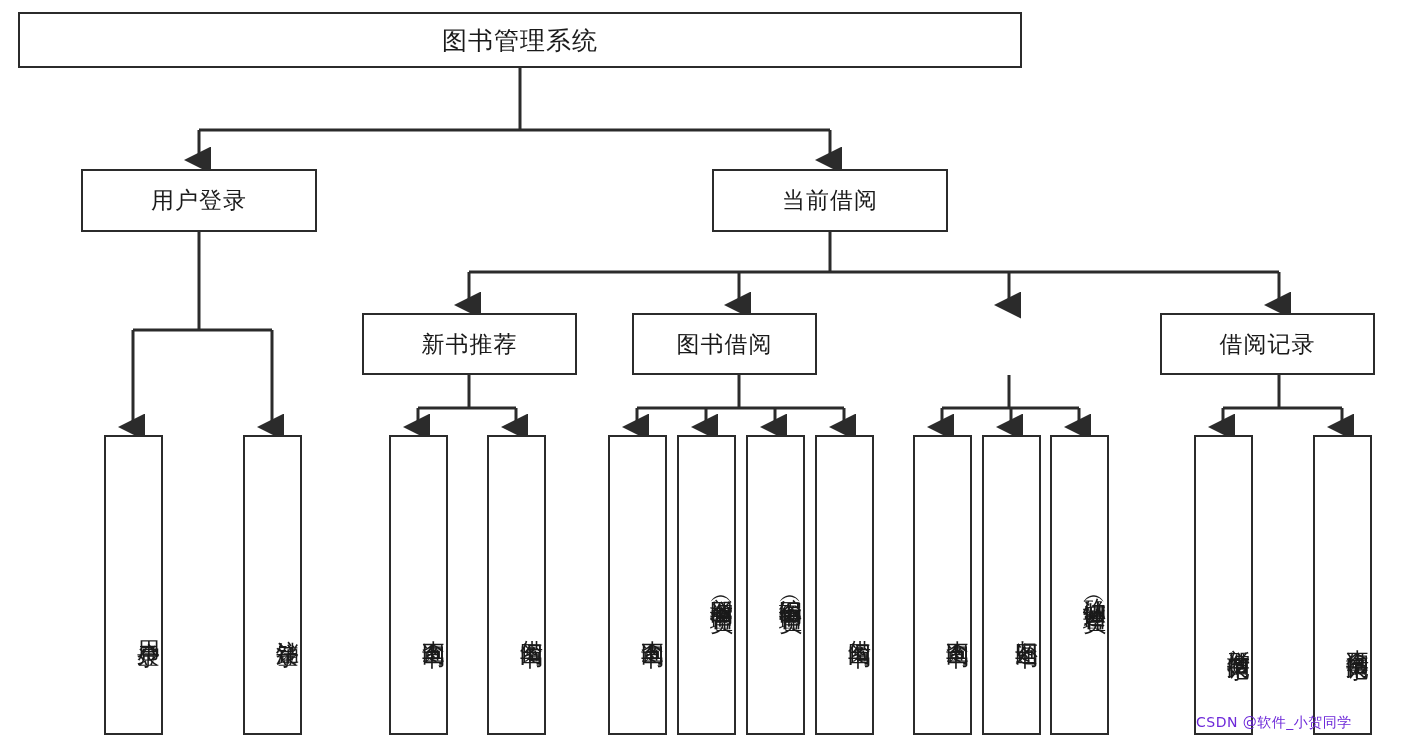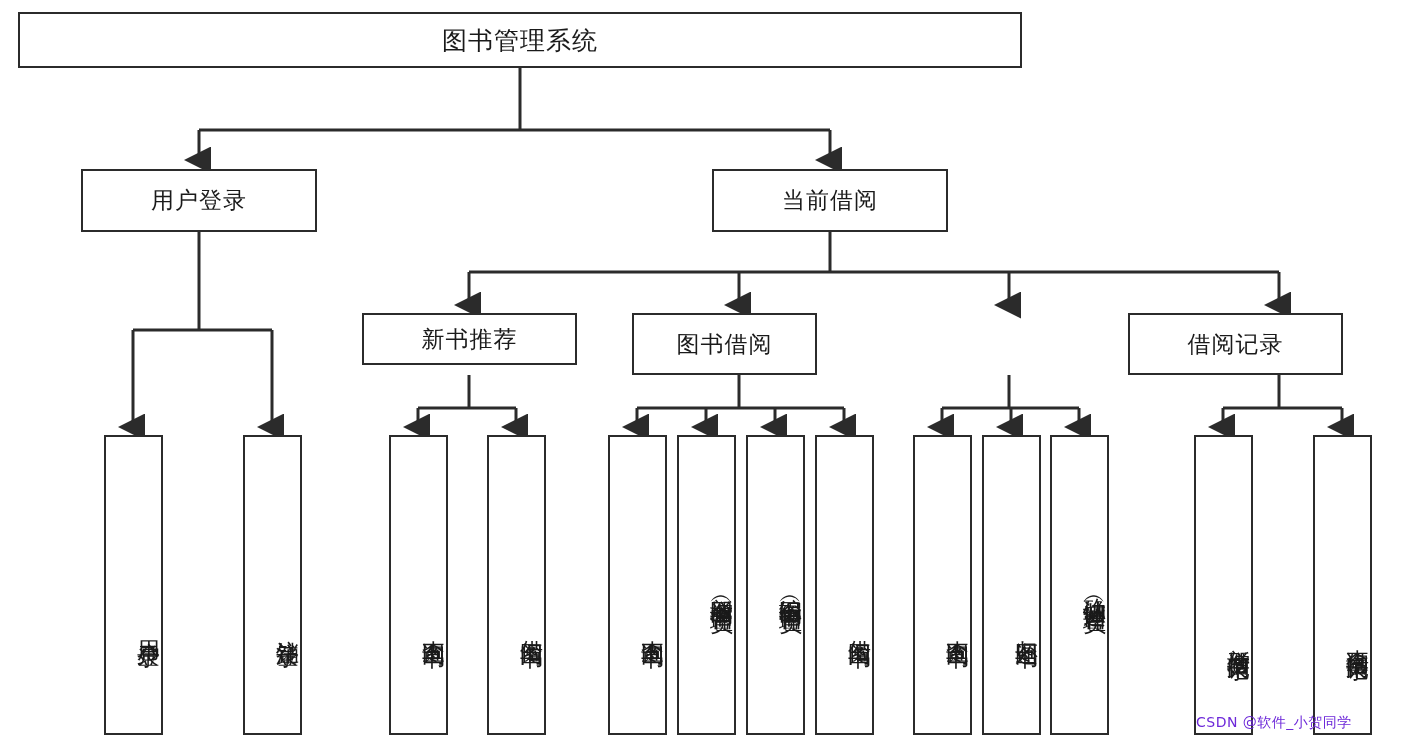--- a/index.html
+++ b/index.html
@@ -131,26 +131,26 @@
       <path d="M1342,408 L1342,427" marker-end="url(#arrow)"></path>
     </g>
   </svg>
 
   <div class="node horiz root" style="left:18px; top:12px; width:1004px; height:56px;">图书管理系统</div>
 
   <div class="node horiz" style="left:81px; top:169px; width:236px; height:63px;">用户登录</div>
 
   <div class="node horiz" style="left:712px; top:169px; width:236px; height:63px;">当前借阅</div>
 
-  <div class="node horiz" style="left:362px; top:313px; width:215px; height:52px;">新书推荐</div>
+  <div class="node horiz" style="left:362px; top:313px; width:215px; height:62px;">新书推荐</div>
 
   <div class="node horiz" style="left:632px; top:313px; width:185px; height:62px;">图书借阅</div>
 
 
-  <div class="node horiz" style="left:1128px; top:313px; width:215px; height:62px;">借阅记录</div>
+  <div class="node horiz" style="left:1160px; top:313px; width:215px; height:62px;">借阅记录</div>
 
   <div class="node vert midpad" style="left:104px; top:435px; width:59px; height:300px;">用户登录</div>
 
   <div class="node vert midpad" style="left:243px; top:435px; width:59px; height:300px;">注销登录</div>
 
   <div class="node vert midpad" style="left:389px; top:435px; width:59px; height:300px;">查询图书</div>
 
   <div class="node vert midpad" style="left:487px; top:435px; width:59px; height:300px;">借阅图书</div>
 
   <div class="node vert midpad" style="left:608px; top:435px; width:59px; height:300px;">查询图书</div>

